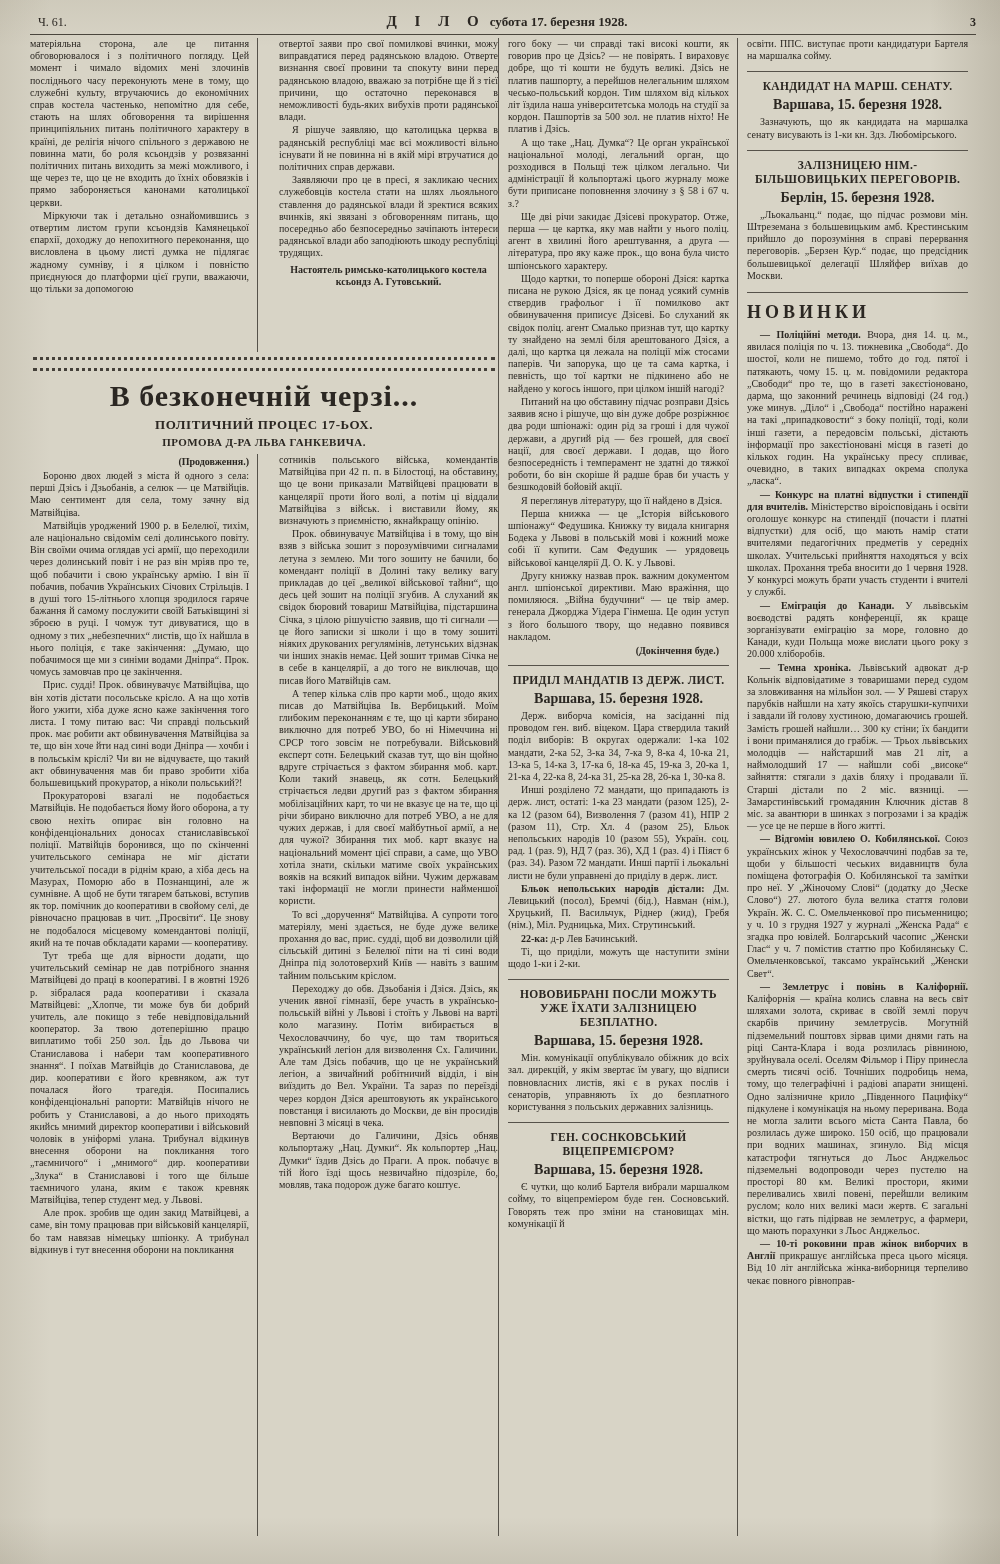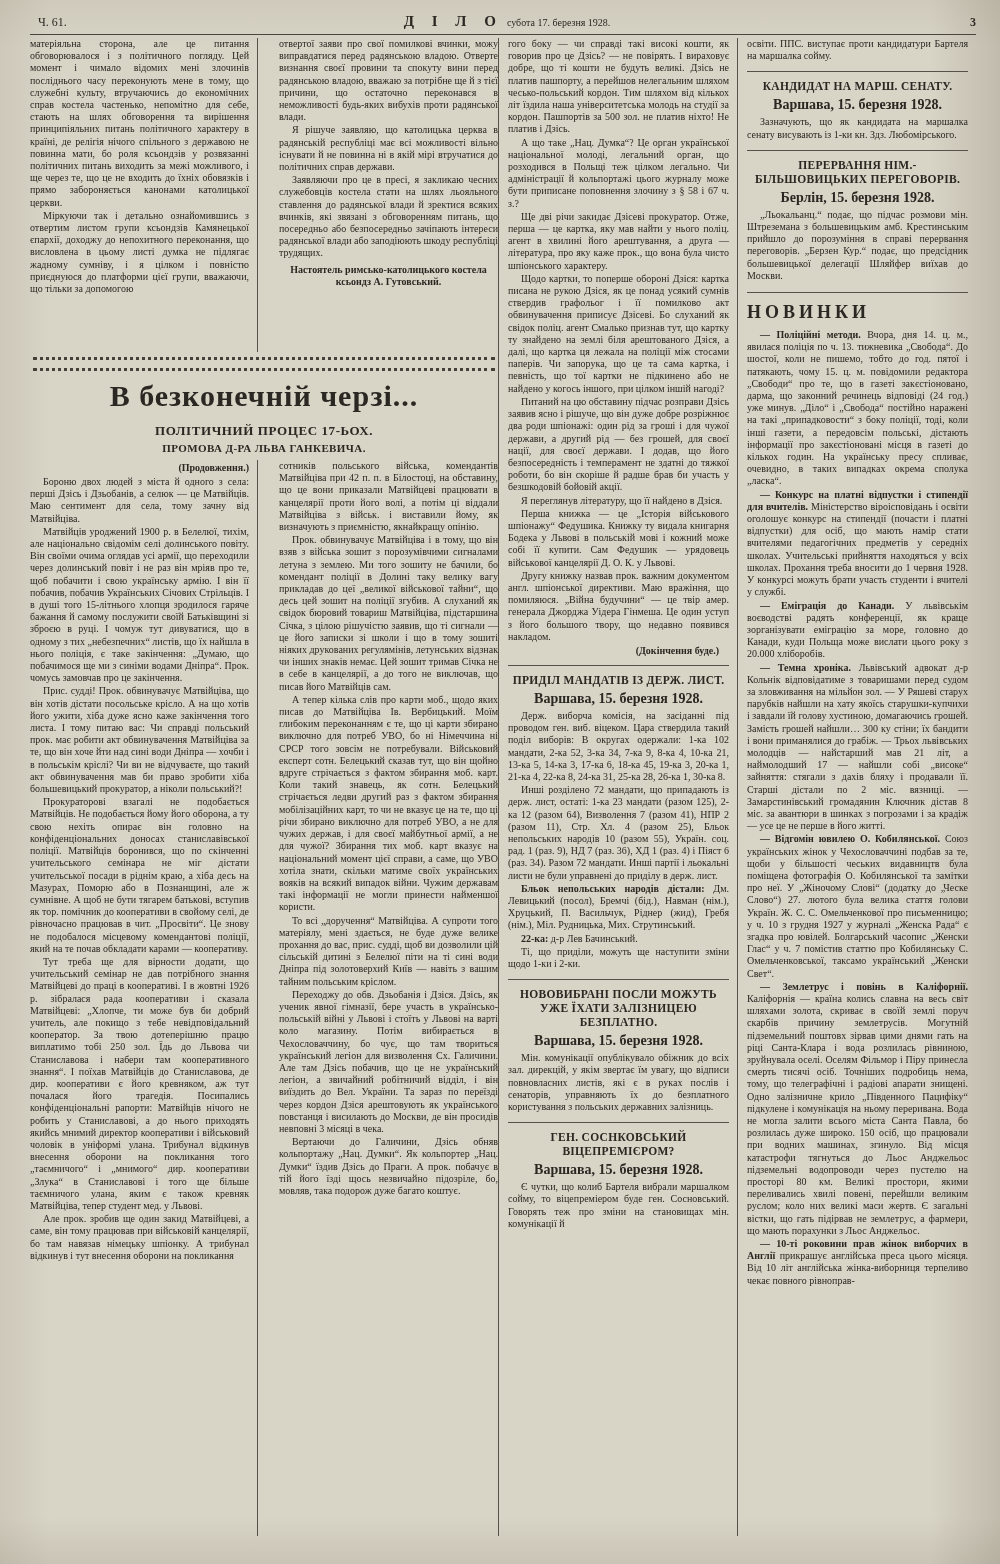--- a/index.html
+++ b/index.html
@@ -11,36 +11,36 @@
       linear-gradient(90deg, rgba(125,115,92,.12), rgba(0,0,0,0) 5%, rgba(0,0,0,0) 93%, rgba(110,100,80,.22)),
       linear-gradient(180deg, rgba(125,115,92,.10), rgba(0,0,0,0) 3%, rgba(0,0,0,0) 97%, rgba(110,100,80,.14)),
       #d8d4c6;
   }
   .inner{padding:12px 24px 8px 30px;}
   
   .masthead-row{display:flex;align-items:baseline;border-bottom:1px solid #4a463d;padding-bottom:4px;}
   .mh-left{flex:1;font-size:12px;margin-left:8px;}
   .mh-center{flex:0 0 auto;white-space:nowrap;}
   .mh-title{font-weight:bold;font-size:15px;letter-spacing:7px;}
-  .mh-date{font-weight:normal;font-size:10px;margin-left:0;}
+  .mh-date{font-weight:bold;font-size:13px;margin-left:0;}
   .mh-right{flex:1;text-align:right;font-size:12px;font-weight:bold;}
   
   .content{display:flex;height:1498px;margin-top:3px;}
   .leftgroup{width:468px;display:flex;flex-direction:column;overflow:hidden;}
   .tworow{display:flex;overflow:hidden;}
   .toprow{height:314px;}
   .bottomrow{flex:1;}
   .subcol{flex:1;overflow:hidden;}
   .subcol.first{padding-right:8px;}
   .subcol.second{border-left:1px solid #56524a;padding-left:21px;}
   .ncol{flex:1;overflow:hidden;border-left:1px solid #56524a;padding:0 8px 0 9px;}
   
   .featureblock{padding:5px 2px 4px;}
   .ornament{height:8px;border-top:3px dotted #45413a;border-bottom:3px dotted #45413a;margin:0 1px 2px;}
-  .feature-title{font-size:30px;font-weight:bold;text-align:center;margin:8px 0 10px;letter-spacing:1px;}
+  .feature-title{font-size:30px;font-weight:bold;text-align:center;margin:8px 0 4px;letter-spacing:1px;}
   .feature-sub1{font-size:13px;font-weight:bold;text-align:center;margin:0 0 3px;letter-spacing:.6px;}
   .feature-sub2{font-size:11px;font-weight:bold;text-align:center;margin:0 0 2px;letter-spacing:.4px;}
   
   .para{font-size:10px;line-height:12.2px;text-align:justify;margin:0 0 1px;text-indent:13px;}
   .para.noindent{text-indent:0;}
   .sig{font-size:10px;line-height:12.2px;font-weight:bold;text-align:center;margin:4px 6px 3px;}
   .cont{font-size:10px;font-weight:bold;text-align:right;margin:2px 0 3px;}
   .cont.right{text-align:right;margin-right:10px;}
   .arthead{font-size:11.5px;font-weight:bold;text-align:center;letter-spacing:.3px;margin:7px 0 4px;line-height:14px;}
   .arthead.ruled{border-top:1px solid #56524a;padding-top:7px;margin-top:9px;}
@@ -130,21 +130,21 @@
           <p class="para">Мін. комунікації опублікувало обіжник до всіх зал. дирекцій, у якім звертає їм увагу, що відписи повновласних листів, які є в руках послів і сенаторів, управняють їх до безплатного користування з польських державних залізниць.</p>
           <h3 class="arthead ruled">ГЕН. СОСНКОВСЬКИЙ ВІЦЕПРЕМІЄРОМ?</h3>
           <p class="dateline">Варшава, 15. березня 1928.</p>
           <p class="para">Є чутки, що колиб Бартеля вибрали маршалком сойму, то віцепреміером буде ген. Сосновський. Говорять теж про зміни на становищах мін. комунікації й</p>
         </div>
       <div class="ncol">
           <p class="para noindent">освіти. ППС. виступає проти кандидатури Бартеля на маршалка сойму.</p>
           <h3 class="arthead ruled">КАНДИДАТ НА МАРШ. СЕНАТУ.</h3>
           <p class="dateline">Варшава, 15. березня 1928.</p>
           <p class="para">Зазначують, що як кандидата на маршалка сенату висувають із 1-ки кн. Здз. Любомірського.</p>
-          <h3 class="arthead ruled">ПЕРЕРВАННЯ НІМ.-БІЛЬШОВИЦЬКИХ ПЕРЕГОВОРІВ.</h3>
+          <h3 class="arthead ruled">ЗАЛІЗНИЦЕЮ НІМ.-БІЛЬШОВИЦЬКИХ ПЕРЕГОВОРІВ.</h3>
           <p class="dateline">Берлін, 15. березня 1928.</p>
           <p class="para">„Льокальанц.“ подає, що підчас розмови мін. Штреземана з большевицьким амб. Крестинським прийшло до порозуміння в справі перервання переговорів. „Берзен Кур.“ подає, що предсідник большевицької делегації Шляйфер виїхав до Москви.</p>
           <h2 class="bighead ruled">НОВИНКИ</h2>
           <p class="para newsitem"><b class="lead">— Поліційні методи.</b> Вчора, дня 14. ц. м., явилася поліція по ч. 13. тижневика „Свобода“. До шостої, коли не пишемо, тобто до год. пятої і патякають, чому 15. ц. м. повідомили редактора „Свободи“ про те, що в газеті закєстіоновано, дарма, що законний речинець відповіді (24 год.) уже минув. „Діло“ і „Свобода“ постійно наражені на такі „припадковости“ з боку поліції, тоді, коли інші газети, а передовсім польські, дістають інформації про закєстіоновані місця в газеті до кількох годин. На українську пресу спливає, очевидно, в таких випадках окрема сполука „ласка“.</p>
           <p class="para newsitem"><b class="lead">— Конкурс на платні відпустки і стипендії для вчителів.</b> Міністерство віроісповідань і освіти оголошує конкурс на стипендії (почасти і платні відпустки) для осіб, що мають намір стати вчителями педагогічних предметів у середніх школах. Учительські прийняття находяться у всіх школах. Прохання треба вносити до 1 червня 1928. У конкурсі можуть брати участь студенти і вчителі у службі.</p>
           <p class="para newsitem"><b class="lead">— Еміграція до Канади.</b> У львівськім воєводстві радять конференції, як краще зорганізувати еміграцію за море, головно до Канади, куди Польща може вислати цього року з 20.000 хліборобів.</p>
           <p class="para newsitem"><b class="lead">— Темна хроніка.</b> Львівський адвокат д-р Кольнік відповідатиме з товаришами перед судом за зловживання на мільйон зол. — У Ряшеві старух парубків найшли на хату якоїсь старушки-купчихи і завдали їй голову хустиною, домагаючись грошей. Замість грошей найшли… 300 ку стіни; їх бандити і вони приманялися до грабіж. — Трьох львівських молодців — найстарший мав 21 літ, а наймолодший 17 — найшли собі „високе“ зайняття: стягали з дахів бляху і продавали її. Старші дістали по 2 міс. вязниці. — Замарстинівський громадянин Ключник дістав 8 міс. за авантюри в шинках з погрозами і за крадіж — усе це не перше в його житті.</p>
           <p class="para newsitem"><b class="lead">— Відгомін ювилею О. Кобилянської.</b> Союз українських жінок у Чехословаччині подбав за те, щоби у більшості чеських видавництв була поміщена фотографія О. Кобилянської та замітки про неї. У „Жіночому Слові“ (додатку до „Ческе Слово“) 27. лютого була велика стаття голови Україн. Ж. С. С. Омельченкової про письменницю; у ч. 10 з грудня 1927 у журналі „Женска Рада“ є згадка про ювілей. Болгарський часопис „Женски Глас“ у ч. 7 помістив статтю про Кобилянську С. Омельченковської, таксамо український „Женски Свет“.</p>
           <p class="para newsitem"><b class="lead">— Землетрус і повінь в Каліфорнії.</b> Каліфорнія — країна колись славна на весь світ шляхами золота, скриває в своїй землі поруч скарбів причину землетрусів. Могутній підземельний поштовх зірвав цими днями гать на ріці Санта-Клара і вода розлилась рівниною, зруйнувала оселі. Оселям Фільмор і Піру принесла смерть тисячі осіб. Точніших подробиць нема, тому, що телеграфічні і радіові апарати знищені. Одно залізничне крило „Південного Пацифіку“ підкулене і комунікація на ньому переривана. Вода не могла залити всього міста Санта Павла, бо розлилась дуже широко. 150 осіб, що працювали при водних машинах, згинуло. Від місця катастрофи тягнуться до Льос Анджельос підземельні водопроводи через пустелю на просторі 80 км. Великі простори, якими переливались хвилі повені, перейшли великим руслом; коло них великі маси жертв. Є загальні вістки, що гать підірвав не землетрус, а фармери, що мають порахунки з Льос Анджельос.</p>
           <p class="para newsitem"><b class="lead">— 10-ті роковини прав жінок виборчих в Англії</b> прикрашує англійська преса цього місяця. Від 10 літ англійська жінка-виборниця терпеливо чекає повного рівноправ-</p>

